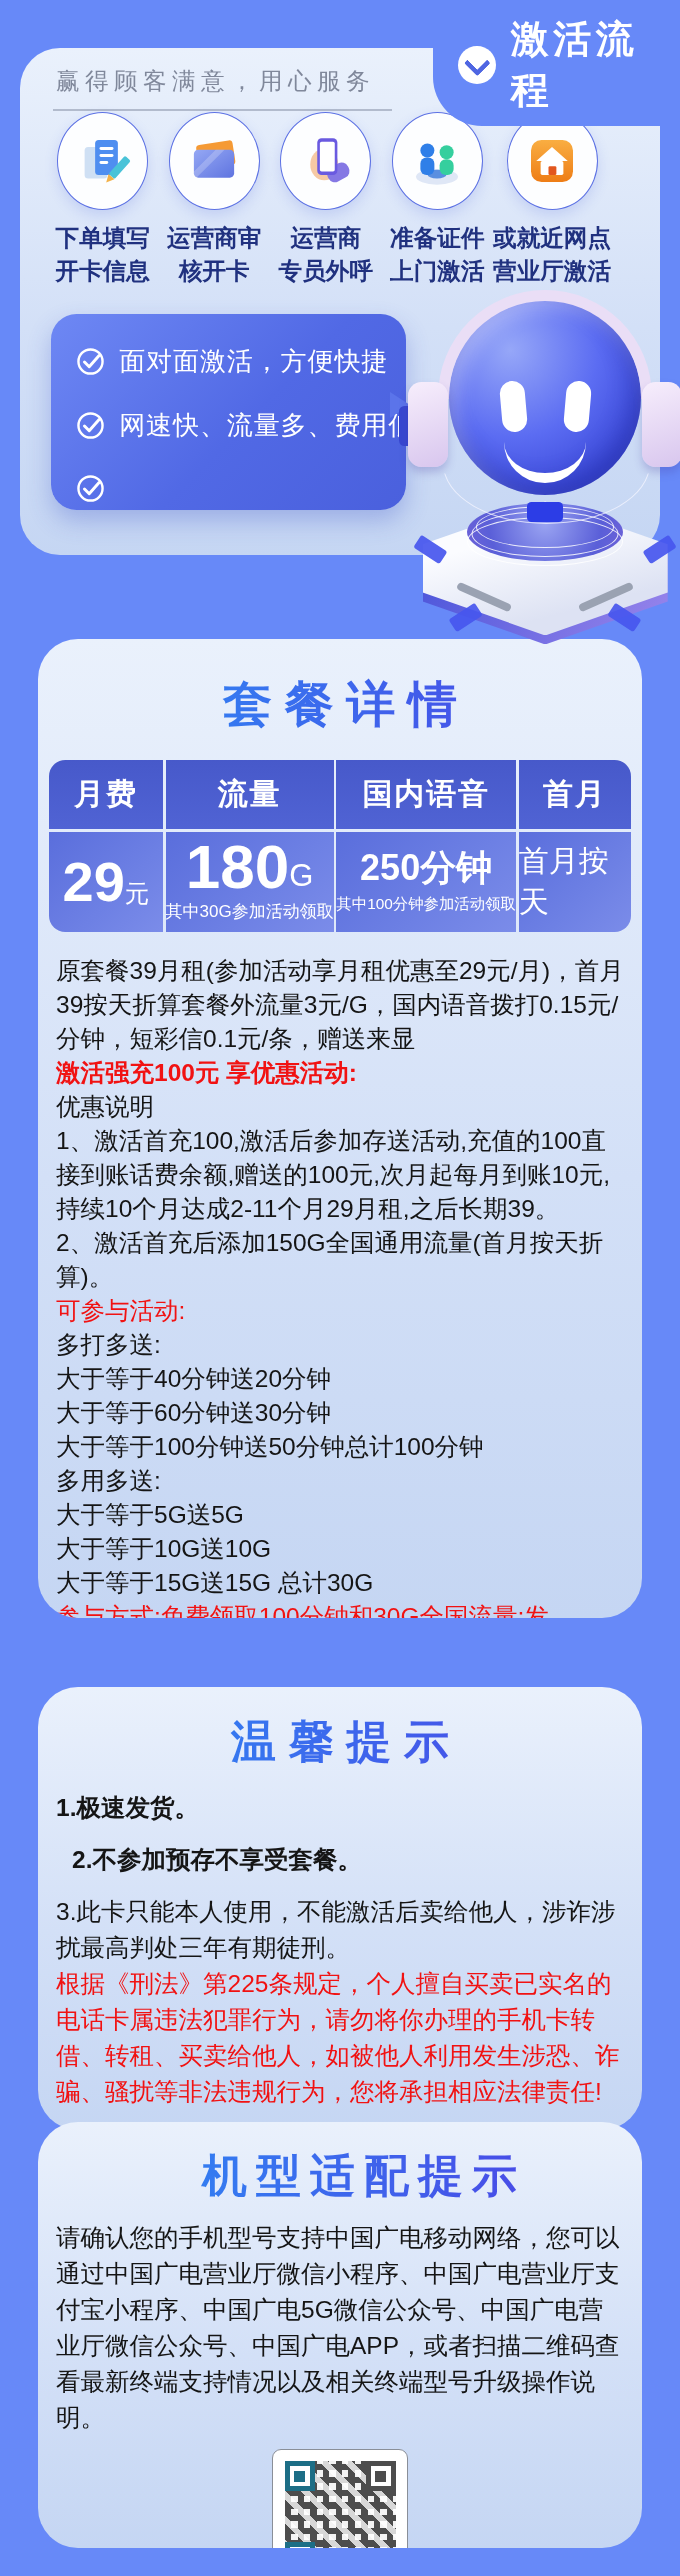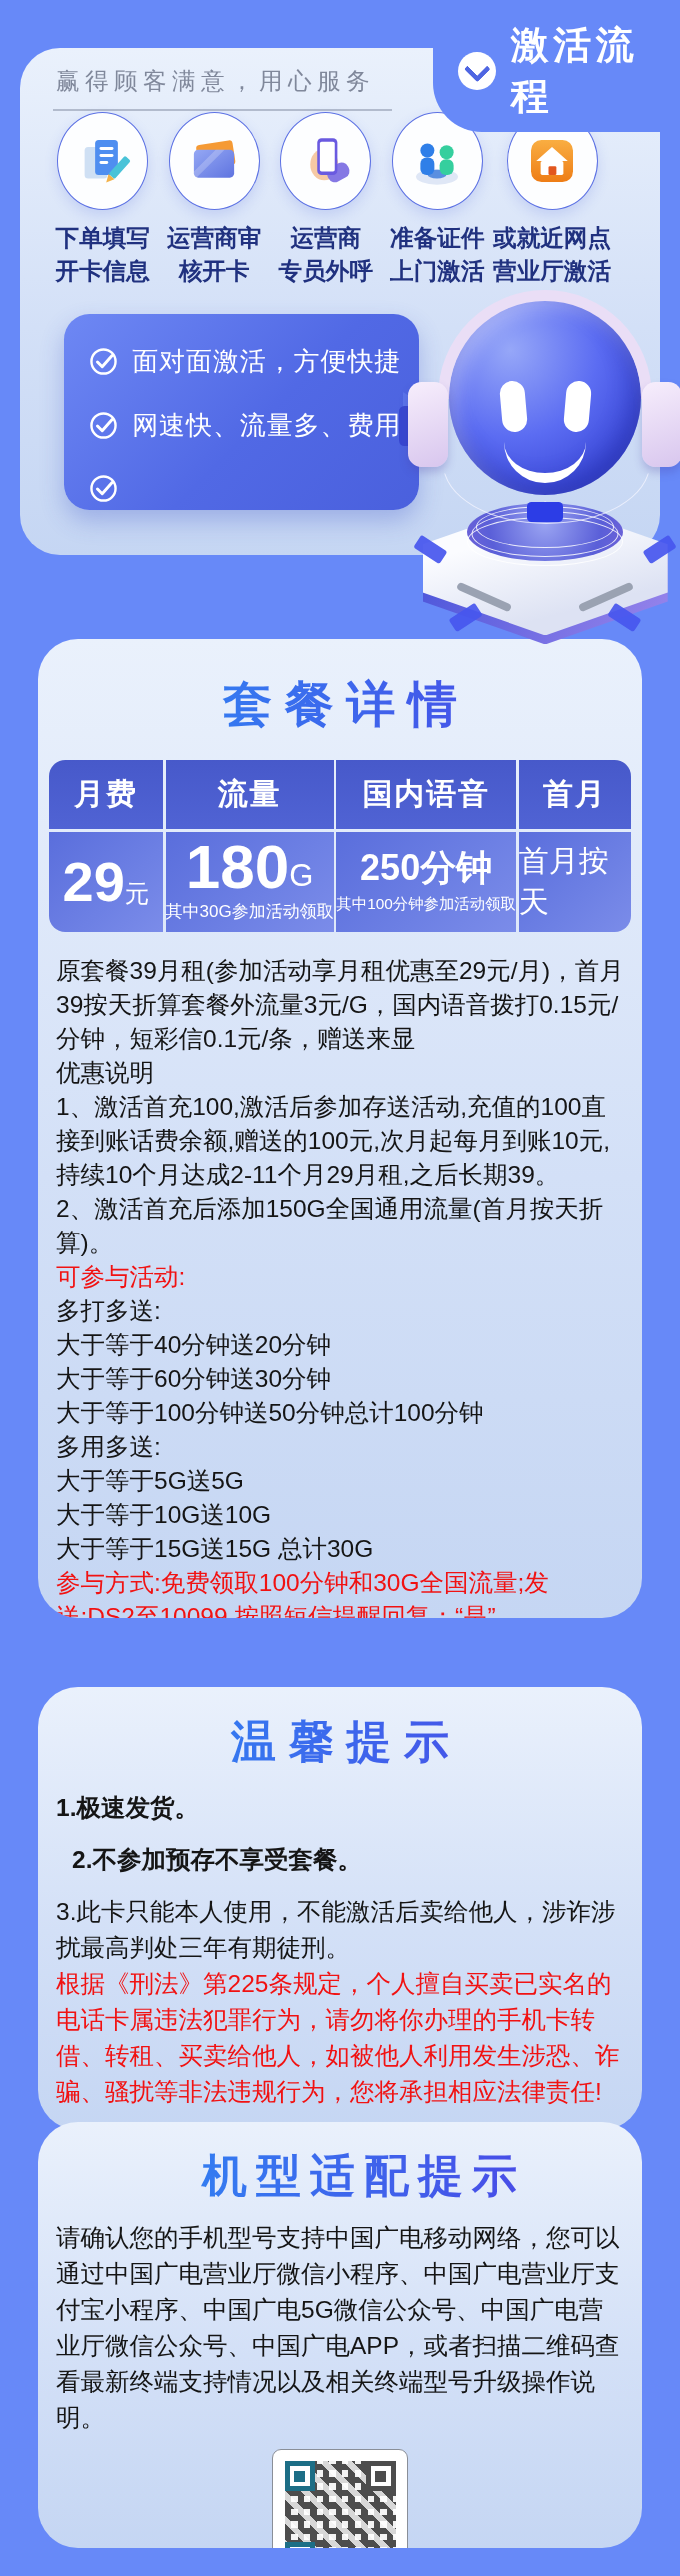--- a/index.html
+++ b/index.html
@@ -2,41 +2,41 @@
 <html style="font-size:14.5px"><head>
 <meta charset="utf-8">
 <style>
   html,body{margin:0;padding:0;background:#5f7fe8;}
   .page{position:relative;width:680px;height:2576px;margin:0 auto;overflow:hidden;
         background:#6789f8;font-family:"Liberation Sans","DejaVu Sans",sans-serif;}
 
   
   .card{position:absolute;border-radius:40px;background:linear-gradient(180deg,#eaf1fc 0%,#d3e0f7 55%,#c5d6f3 100%);}
   .card-top{left:20px;top:48px;width:640px;height:507px;}
-  .badge{position:absolute;top:10px;right:0;width:247px;height:122px;background:#6789f8;
+  .badge{position:absolute;top:4px;right:0;width:247px;height:122px;background:#6789f8;
          border-bottom-left-radius:49px;display:flex;align-items:center;z-index:5;}
   .badge-circle{width:38px;height:38px;border-radius:50%;background:#fff;margin-left:25.4px;
                 display:flex;align-items:center;justify-content:center;}
   .badge-chev{width:13.6px;height:13.6px;border-right:5.4px solid #4f66e2;border-bottom:5.4px solid #4f66e2;
               transform:rotate(45deg) translate(-1.8px,-1.8px);border-radius:2.7px;}
   .badge-label{color:#fff;font-size:38px;font-weight:900;letter-spacing:4.5px;margin-left:14.5px;}
 
   .slogan{position:absolute;left:56px;top:65px;font-size:23.6px;color:#80889b;letter-spacing:5.4px;}
   .slogan-line{position:absolute;left:53px;top:109px;width:339px;height:1.8px;background:#97a0b4;opacity:.65;}
 
   .steps{position:absolute;left:20px;top:112px;width:618px;display:flex;padding:0 27px;box-sizing:border-box;}
   .step{flex:1;text-align:center;}
   .oval{width:89px;height:96px;border-radius:50%;background:#fdfeff;border:1.8px solid #5c71e4;
         margin:0 auto;display:flex;align-items:center;justify-content:center;box-shadow:0 5.4px 12.7px rgba(80,100,220,.18);}
   .step-label{margin-top:11.8px;font-size:23.6px;font-weight:700;color:#20317f;line-height:33px;white-space:nowrap;}
 
   
   .bubble{position:absolute;left:51px;top:314px;width:355px;height:196px;border-radius:25.4px;z-index:3;
           background:linear-gradient(135deg,#6e88f4 0%,#5169e5 55%,#4a60dd 100%);
-          box-shadow:0 11px 23.6px rgba(56,78,200,.30);padding:22px 23.6px;box-sizing:border-box;margin-left:13px;}
+          box-shadow:0 11px 23.6px rgba(56,78,200,.30);padding:22px 23.6px;box-sizing:border-box;}
   .bubble:after{content:"";position:absolute;right:-17px;top:78px;width:0;height:0;
           border:13.6px solid transparent;border-left:20px solid #5b74ea;}
   .benefit{display:flex;align-items:center;height:51px;}
   .benefit svg{flex:0 0 31px;}
   .benefit span{margin-left:13.6px;color:#fff;font-size:26px;font-weight:500;letter-spacing:0.9px;white-space:nowrap;}
 
   
   .robot{position:absolute;left:410px;top:299px;width:270px;height:340px;z-index:4;}
   .robot *{position:absolute;}
   .r-base-sh{left:12.7px;bottom:-5.4px;width:245px;height:134px;background:linear-gradient(120deg,#4350d8,#9a86ec);
@@ -307,20 +307,21 @@
         <div class="voice-val">250分钟</div>
         <div class="cell-note" style="font-size:15.4px;">其中100分钟参加活动领取</div>
       </div>
       <div class="pt-c">
         <div class="first-val">首月按天</div>
       </div>
     </div>
 
     <div class="details">
       <p class="line" style="margin:0;">原套餐39月租(参加活动享月租优惠至29元/月)，首月39按天折算套餐外流量3元/G，国内语音拨打0.15元/分钟，短彩信0.1元/条，赠送来显</p>
+      <p class="line red bold" style="margin:0;">激活强充100元 享优惠活动:</p>
       <p class="line" style="margin:0;">优惠说明</p>
       <p class="line" style="margin:0;">1、激活首充100,激活后参加存送活动,充值的100直接到账话费余额,赠送的100元,次月起每月到账10元,持续10个月达成2-11个月29月租,之后长期39。</p>
       <p class="line" style="margin:0;">2、激活首充后添加150G全国通用流量(首月按天折算)。</p>
       <p class="line red" style="margin:0;">可参与活动:</p>
       <p class="line" style="margin:0;">多打多送:</p>
       <p class="line" style="margin:0;">大于等于40分钟送20分钟</p>
       <p class="line" style="margin:0;">大于等于60分钟送30分钟</p>
       <p class="line" style="margin:0;">大于等于100分钟送50分钟总计100分钟</p>
       <p class="line" style="margin:0;">多用多送:</p>
       <p class="line" style="margin:0;">大于等于5G送5G</p>

